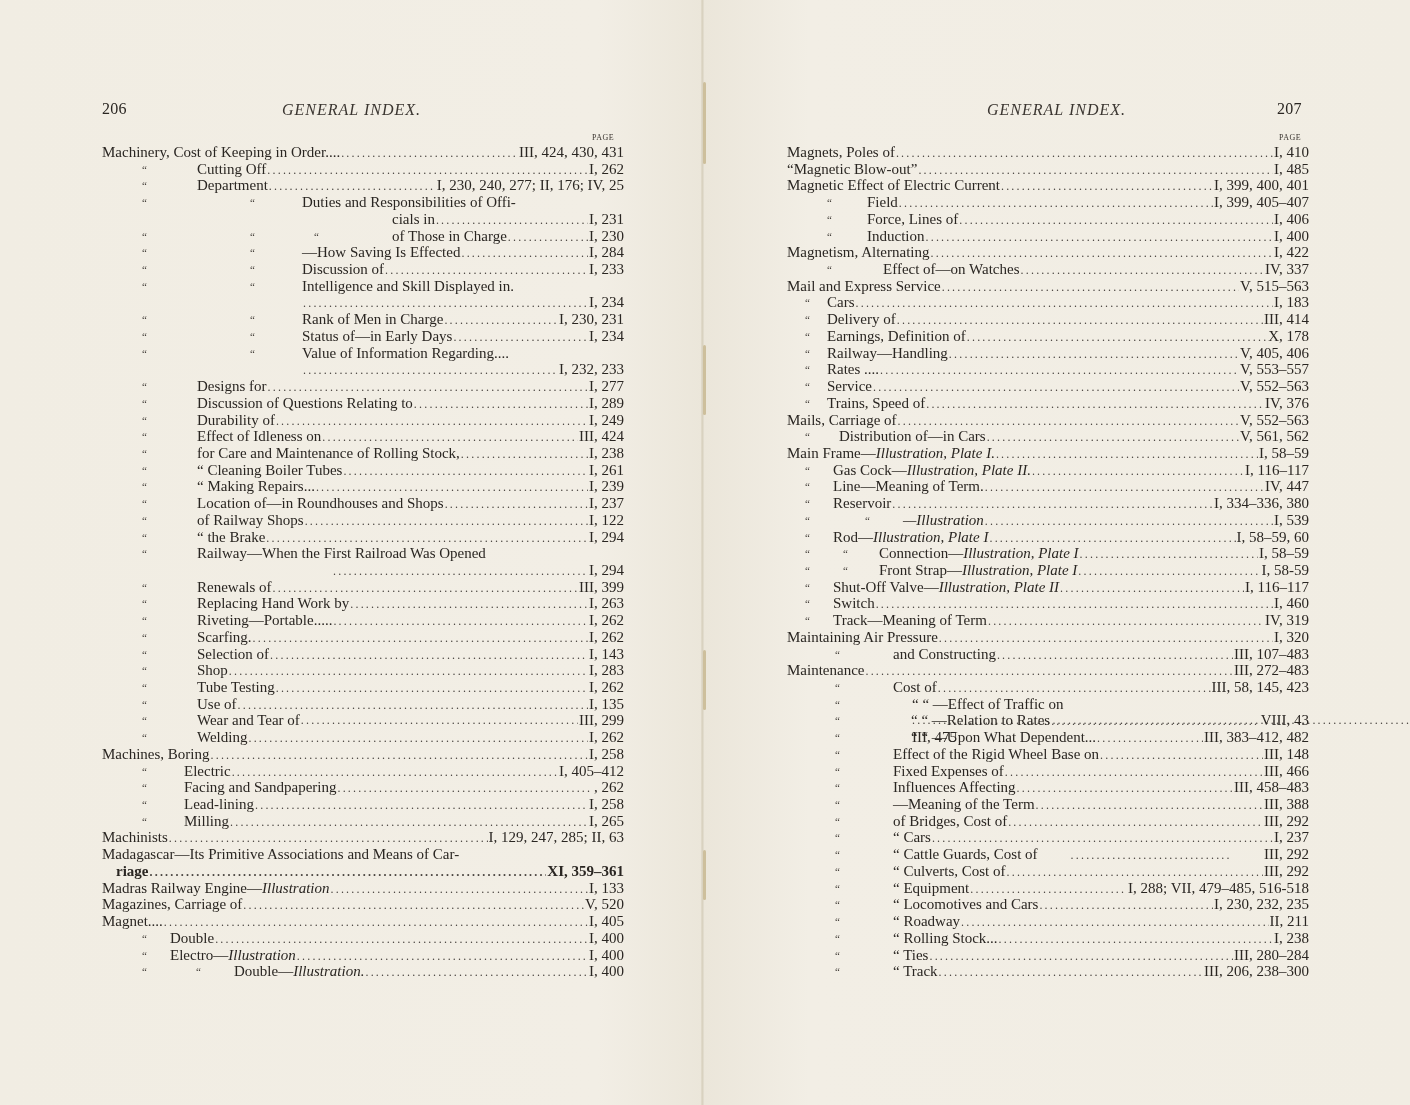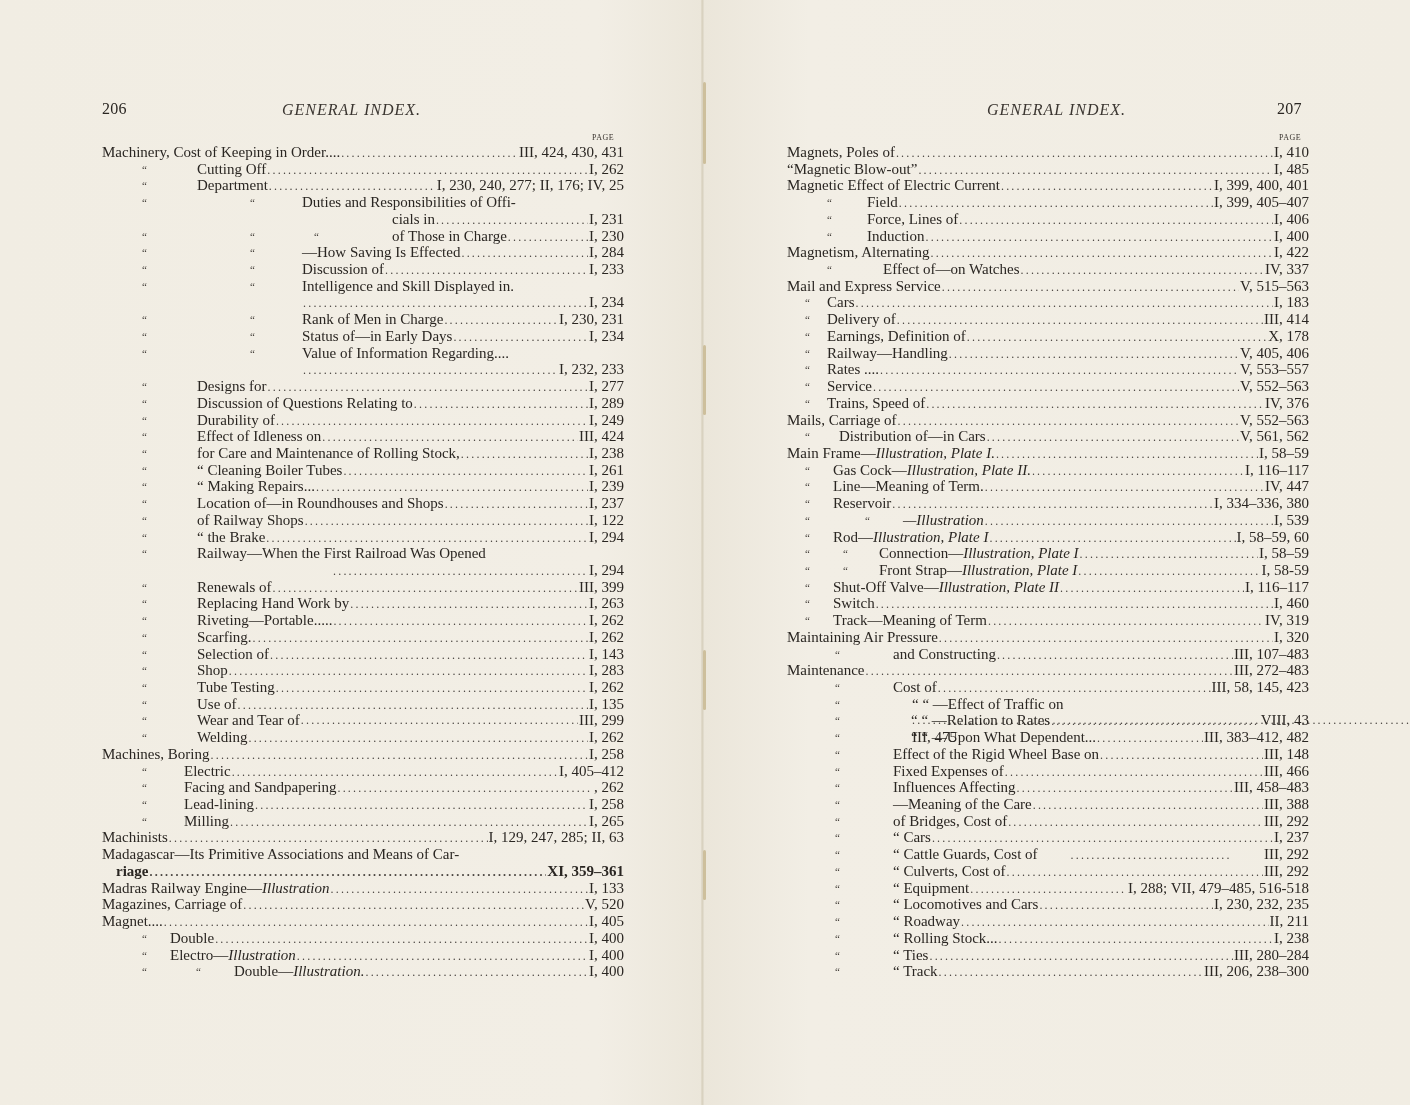--- a/index.html
+++ b/index.html
@@ -776,21 +776,21 @@
           <span class="ditto" style="left: 48px;">“</span>
           <span class="entry" style="padding-left: 106px;">
             <span class="text"><span>Influences Affecting</span></span>
             <span class="leader"></span>
             <span class="ref">III, 458–483</span>
           </span>
         </div>
         <div class="line">
           <span class="ditto" style="left: 48px;">“</span>
           <span class="entry" style="padding-left: 106px;">
-            <span class="text"><span>—Meaning of the Care</span></span>
+            <span class="text"><span>—Meaning of the Term</span></span>
             <span class="leader"></span>
             <span class="ref">III, 388</span>
           </span>
         </div>
         <div class="line">
           <span class="ditto" style="left: 48px;">“</span>
           <span class="entry" style="padding-left: 106px;">
             <span class="text"><span>of Bridges, Cost of</span></span>
             <span class="leader"></span>
             <span class="ref">III, 292</span>

